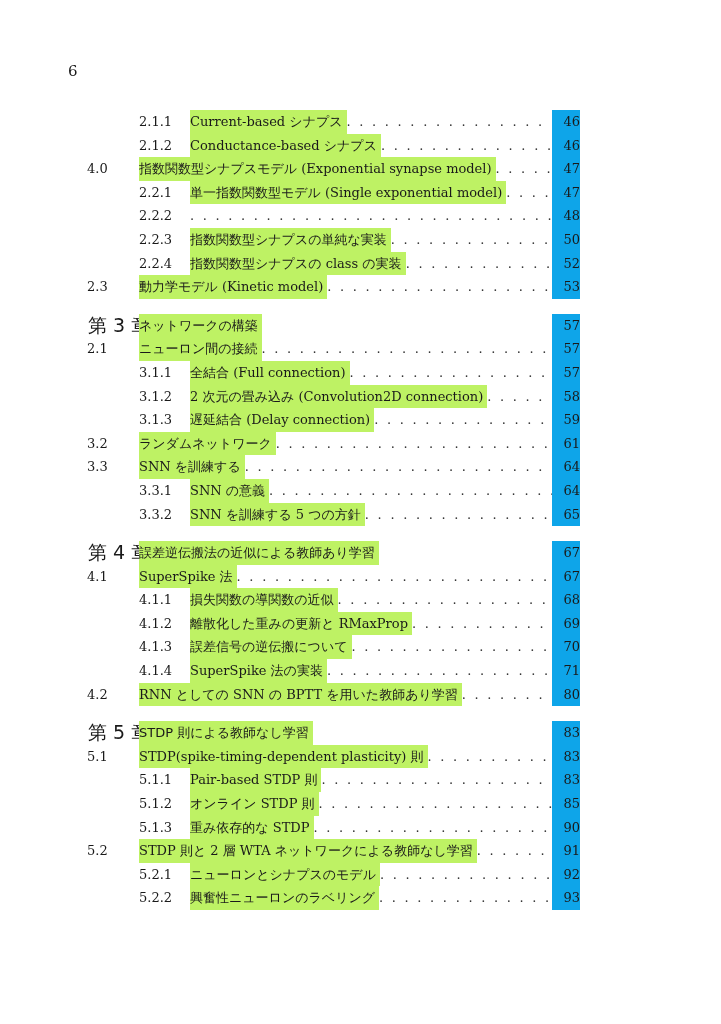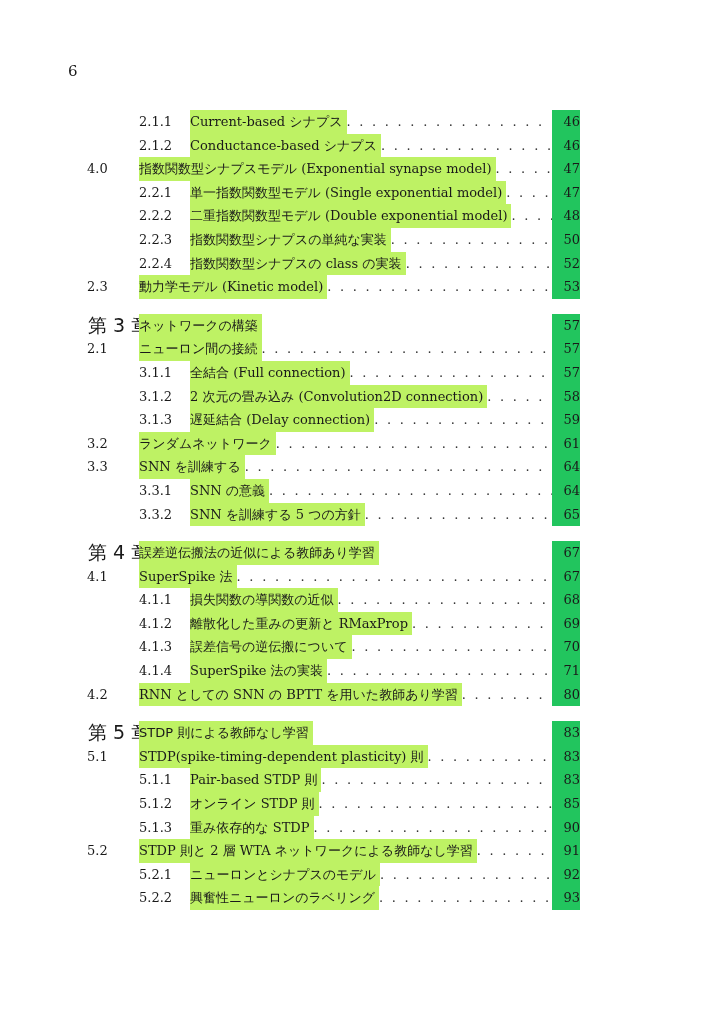--- a/index.html
+++ b/index.html
@@ -7,21 +7,21 @@
     font-family: "DejaVu Serif", "Liberation Serif", serif; color: #1a1a1a; }
   .page-num { position: absolute; left: 68px; top: 62px; font-size: 15px; }
   .toc { position: absolute; left: 0; top: 110px; width: 652px; }
   .row { position: relative; height: 23.6px; font-size: 13px; line-height: 23.6px; white-space: nowrap; }
   .row.chapter { margin-top: 15px; }
   .num { position: absolute; }
   .title-wrap { position: absolute; right: 72px; display: flex; align-items: baseline; overflow: hidden; }
   .title { flex: 0 0 auto; padding-right: 4px; background: #bef264; }
   .leader { flex: 1 1 auto; overflow: hidden; letter-spacing: 5.2px; color: #333; }
   .leader::before { content: ". . . . . . . . . . . . . . . . . . . . . . . . . . . . . . . . . . . . . . . . . . . . . . . . . . . . . . . . . . . . . ."; letter-spacing: 0; word-spacing: 4.5px; }
-  .pg { position: absolute; right: 72px; width: 24px; text-align: right; background: #22c55e; padding-left: 4px; }
+  .pg { position: absolute; right: 72px; width: 24px; text-align: right; background: #0ea5e9; padding-left: 4px; }
   .chapter .num { left: 88px; font-family: "DejaVu Sans", sans-serif; font-size: 19px; }
   .chapter .title { font-family: "DejaVu Sans", sans-serif; }
   .sec .num { left: 87px; }
   .sub .num { left: 139px; }
   .chapter .title-wrap, .sec .title-wrap { left: 139px; }
   .sub .title-wrap { left: 190px; }
   .chapter .leader { visibility: hidden; }
 </style>
 </head>
 <body>
@@ -57,21 +57,20 @@
     <span class="num">2.2.1</span>
     <span class="title-wrap">
       <span class="title">単一指数関数型モデル (Single exponential model)</span>
       <span class="leader"></span>
     </span>
     <span class="pg">47</span>
   </div>
     <div class="row sub">
     <span class="num">2.2.2</span>
     <span class="title-wrap">
-      <span class="title">二重指数関数型モデル (Double exponential model)</span>
       <span class="leader"></span>
     </span>
     <span class="pg">48</span>
   </div>
     <div class="row sub">
     <span class="num">2.2.3</span>
     <span class="title-wrap">
       <span class="title">指数関数型シナプスの単純な実装</span>
       <span class="leader"></span>
     </span>

